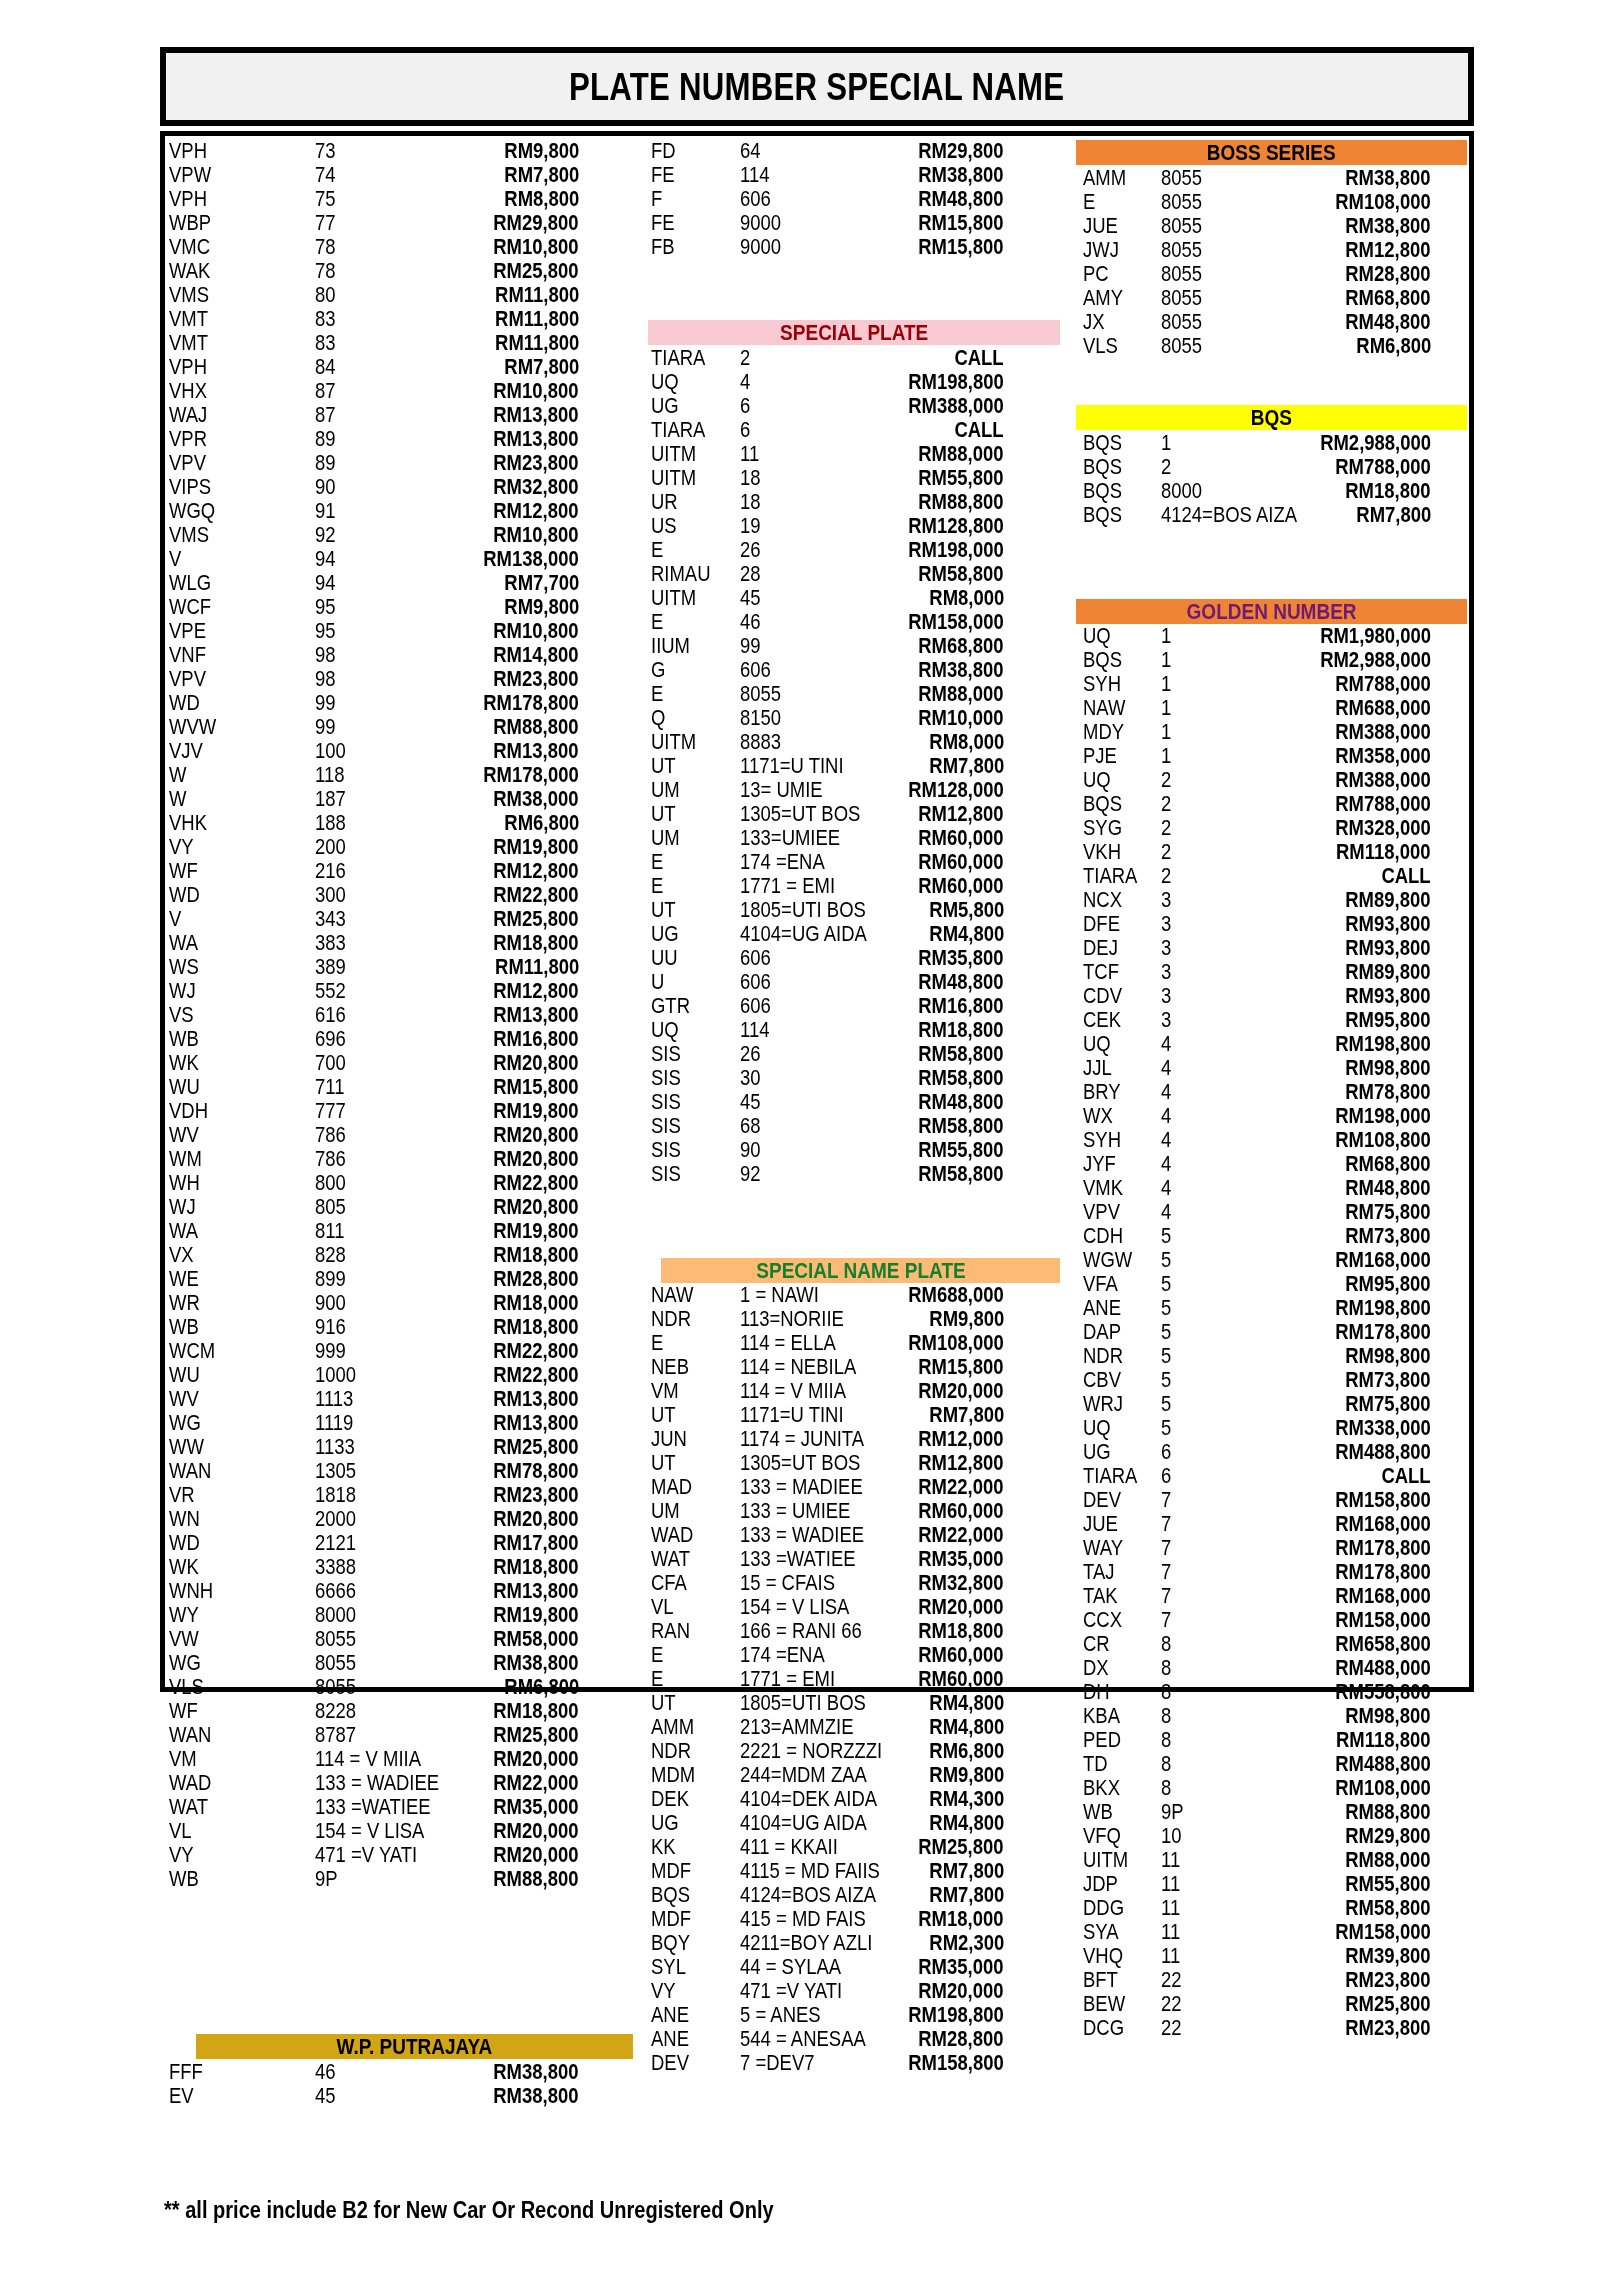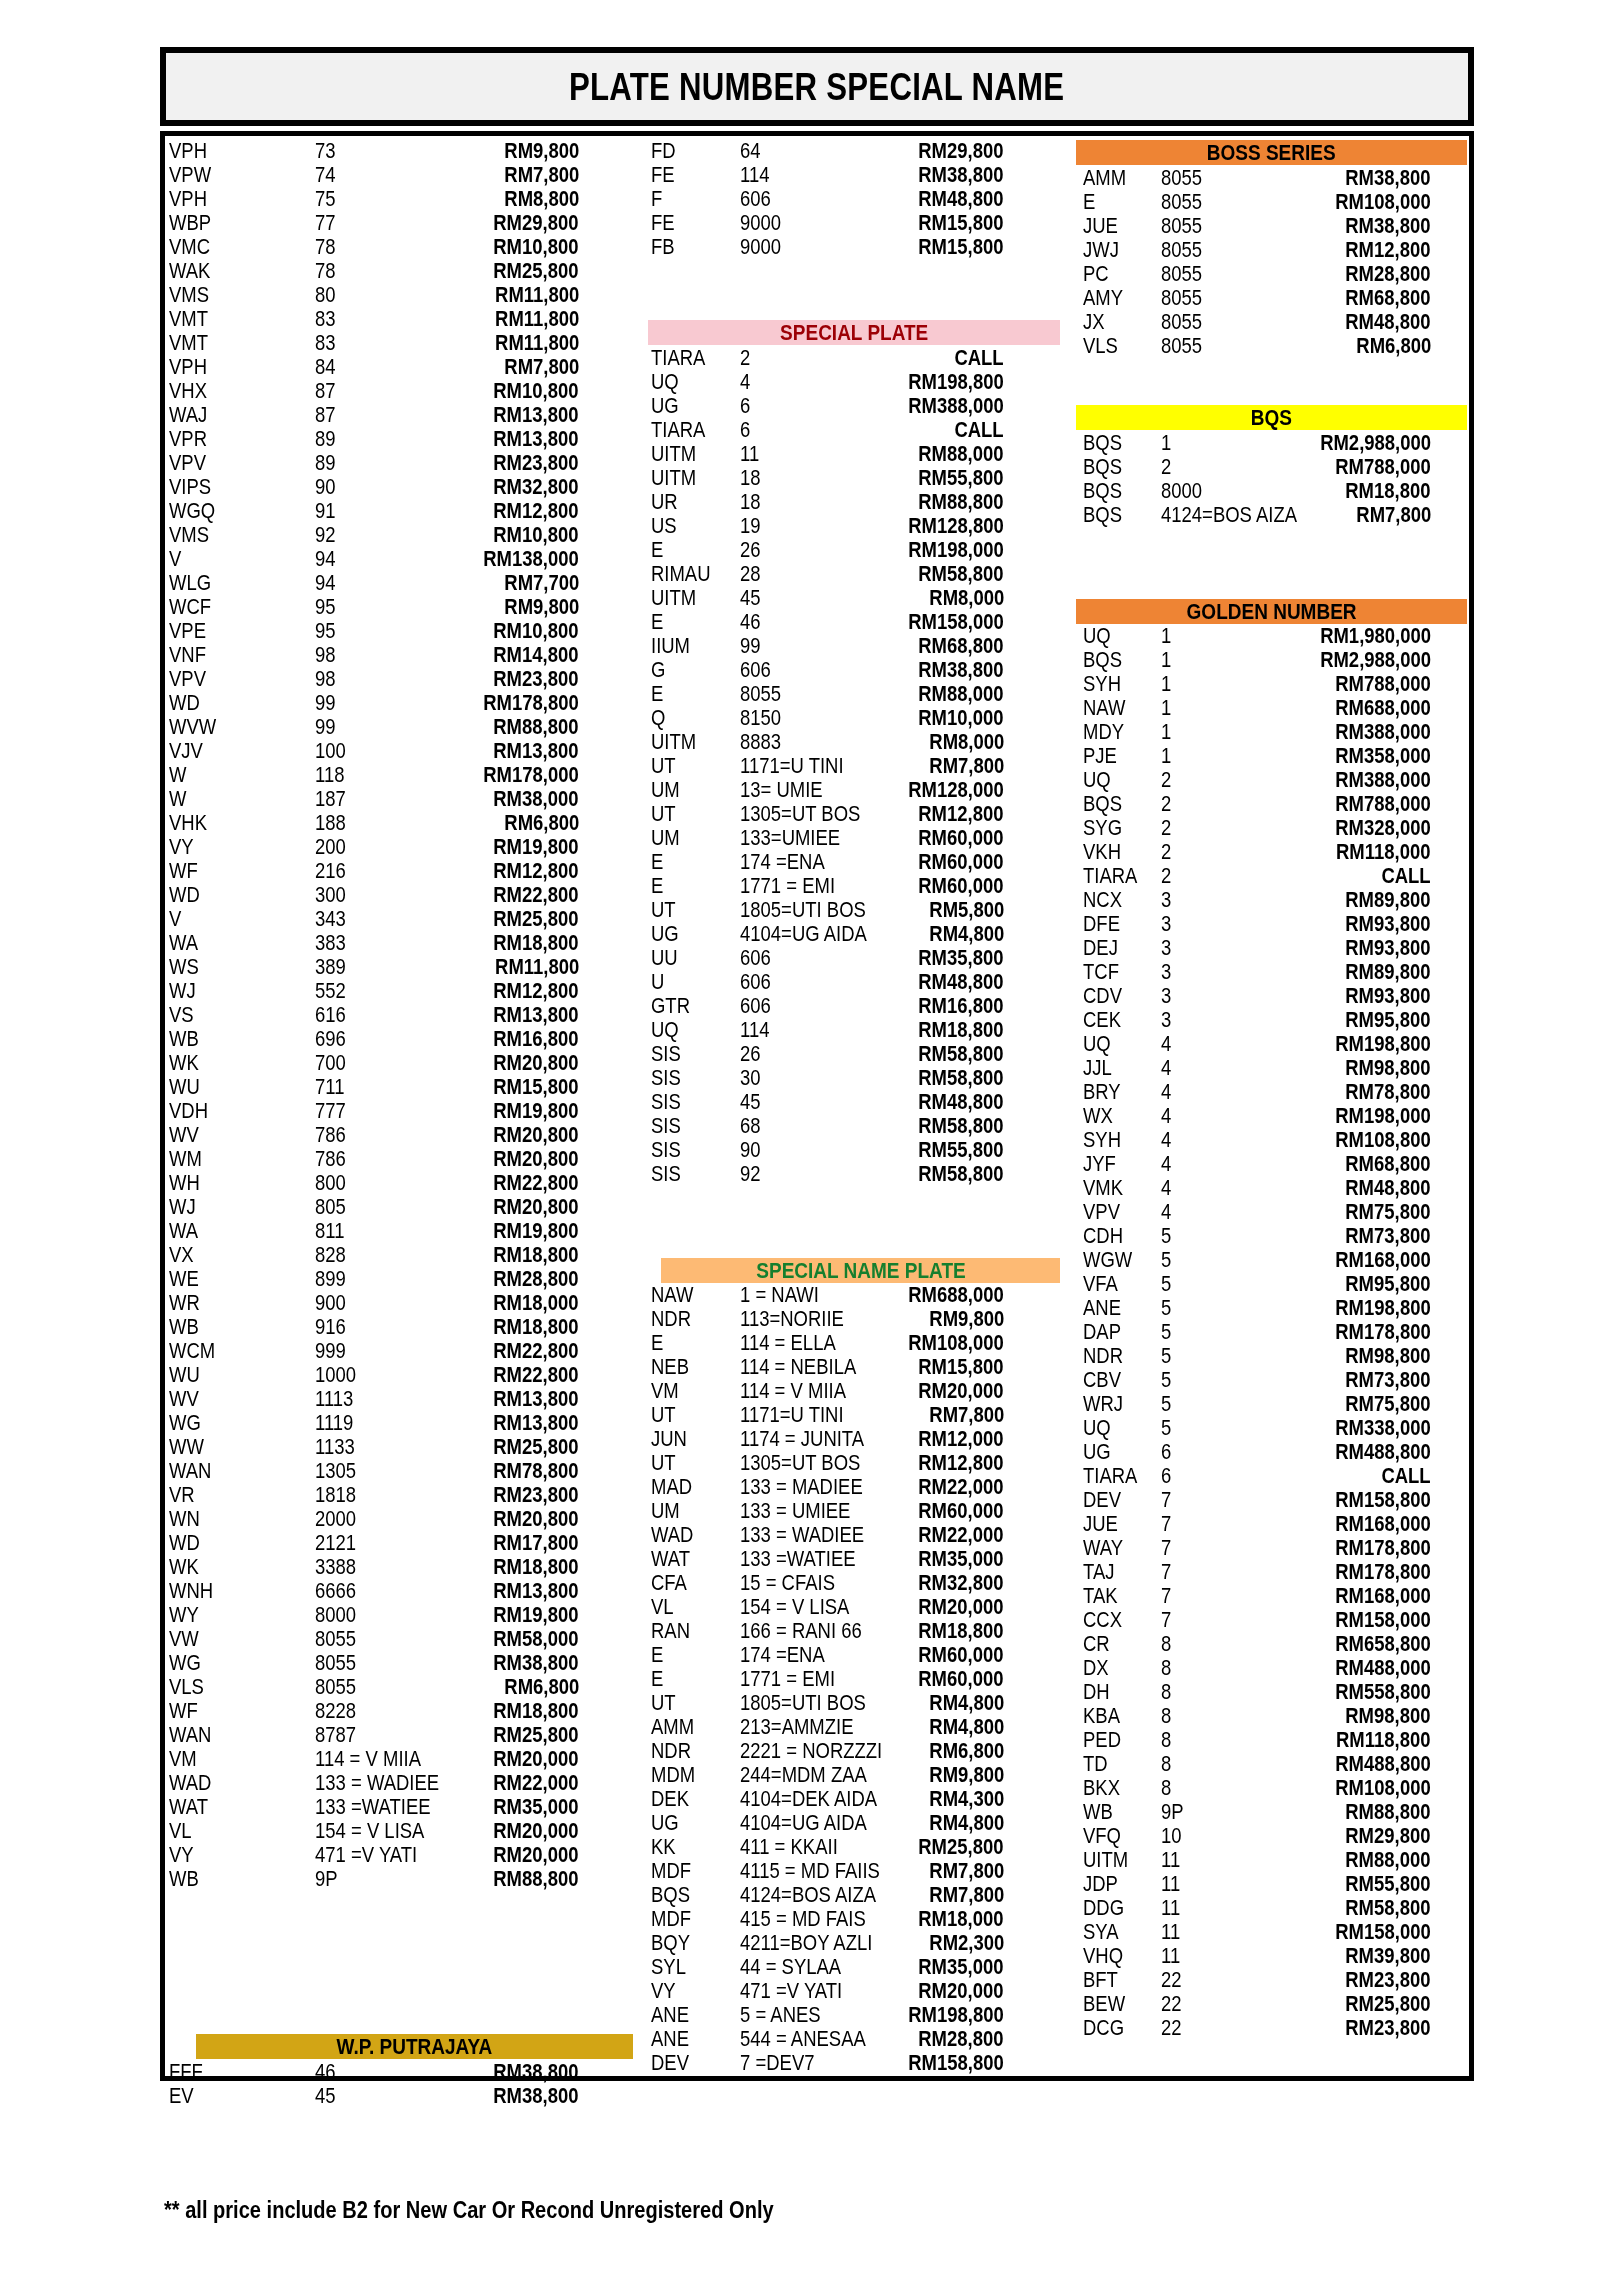--- a/index.html
+++ b/index.html
@@ -10,21 +10,21 @@
   .title-box {
     position:absolute; left:160px; top:47px; width:1314px; height:79px;
     box-sizing:border-box; border:6.5px solid #000; background:#F1F1F1;
     display:flex; align-items:center; justify-content:center;
   }
   .title-text {
     font-weight:bold; font-size:39px; white-space:nowrap;
     transform:scaleX(0.80); letter-spacing:0.3px;
   }
   .table-box {
-    position:absolute; left:160px; top:131px; width:1314px; height:1950px;
+    position:absolute; left:160px; top:131px; width:1314px; height:1561px;
     box-sizing:border-box; border:5.9px solid #000; background:#fff;
   }
   .col { position:absolute; top:3.3px; }
   .col-0 { left:0px;    width:468px; --code-x:3.9px;  --num-x:150px; --price-r:54px; }
   .col-1 { left:483px;  width:412px; --code-x:3.3px;  --num-x:92px; --price-r:56px; }
   .col-2 { left:911px; width:391px; --code-x:6.5px; --num-x:85px; --price-r:36px; }
   .row { position:relative; height:24px; font-size:22px; line-height:24px; white-space:nowrap; }
   .row span { position:absolute; top:0; }
   .row .c { left:var(--code-x); transform:scaleX(0.84); transform-origin:left center; }
   .row .n { left:var(--num-x);  transform:scaleX(0.84); transform-origin:left center; }
@@ -856,21 +856,21 @@
           <span class="c">BQS</span>
           <span class="n">8000</span>
           <span class="p">RM18,800</span>
         </div>
         <div class="row">
           <span class="c">BQS</span>
           <span class="n">4124=BOS AIZA</span>
           <span class="p">RM7,800</span>
         </div>
         <div class="gap" style="height: 71px;"></div>
-        <div class="section-header" style="background: rgb(238, 132, 52); color: #000000;"><span>GOLDEN NUMBER</span></div>
+        <div class="section-header" style="background: rgb(238, 132, 52); color: #701a75;"><span>GOLDEN NUMBER</span></div>
         <div class="row">
           <span class="c">UQ</span>
           <span class="n">1</span>
           <span class="p">RM1,980,000</span>
         </div>
         <div class="row">
           <span class="c">BQS</span>
           <span class="n">1</span>
           <span class="p">RM2,988,000</span>
         </div>

